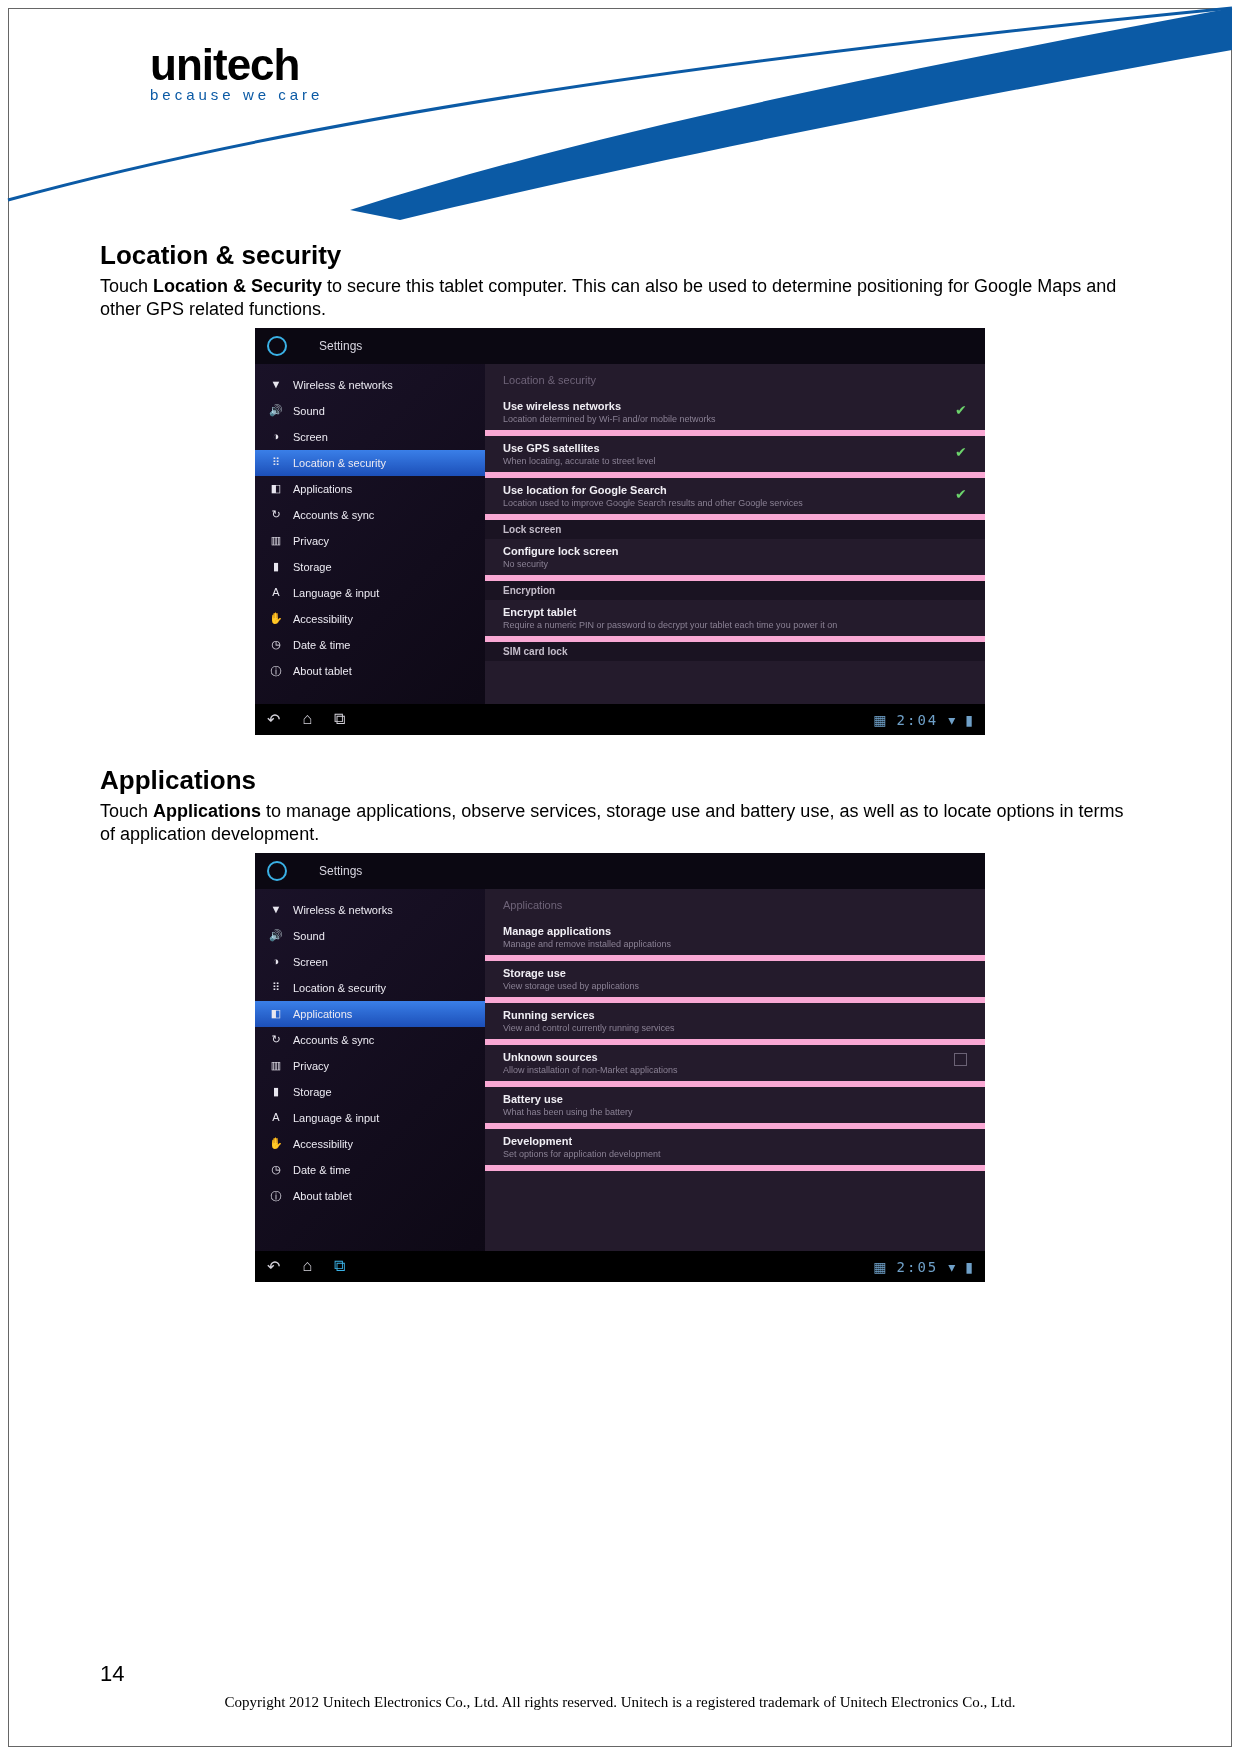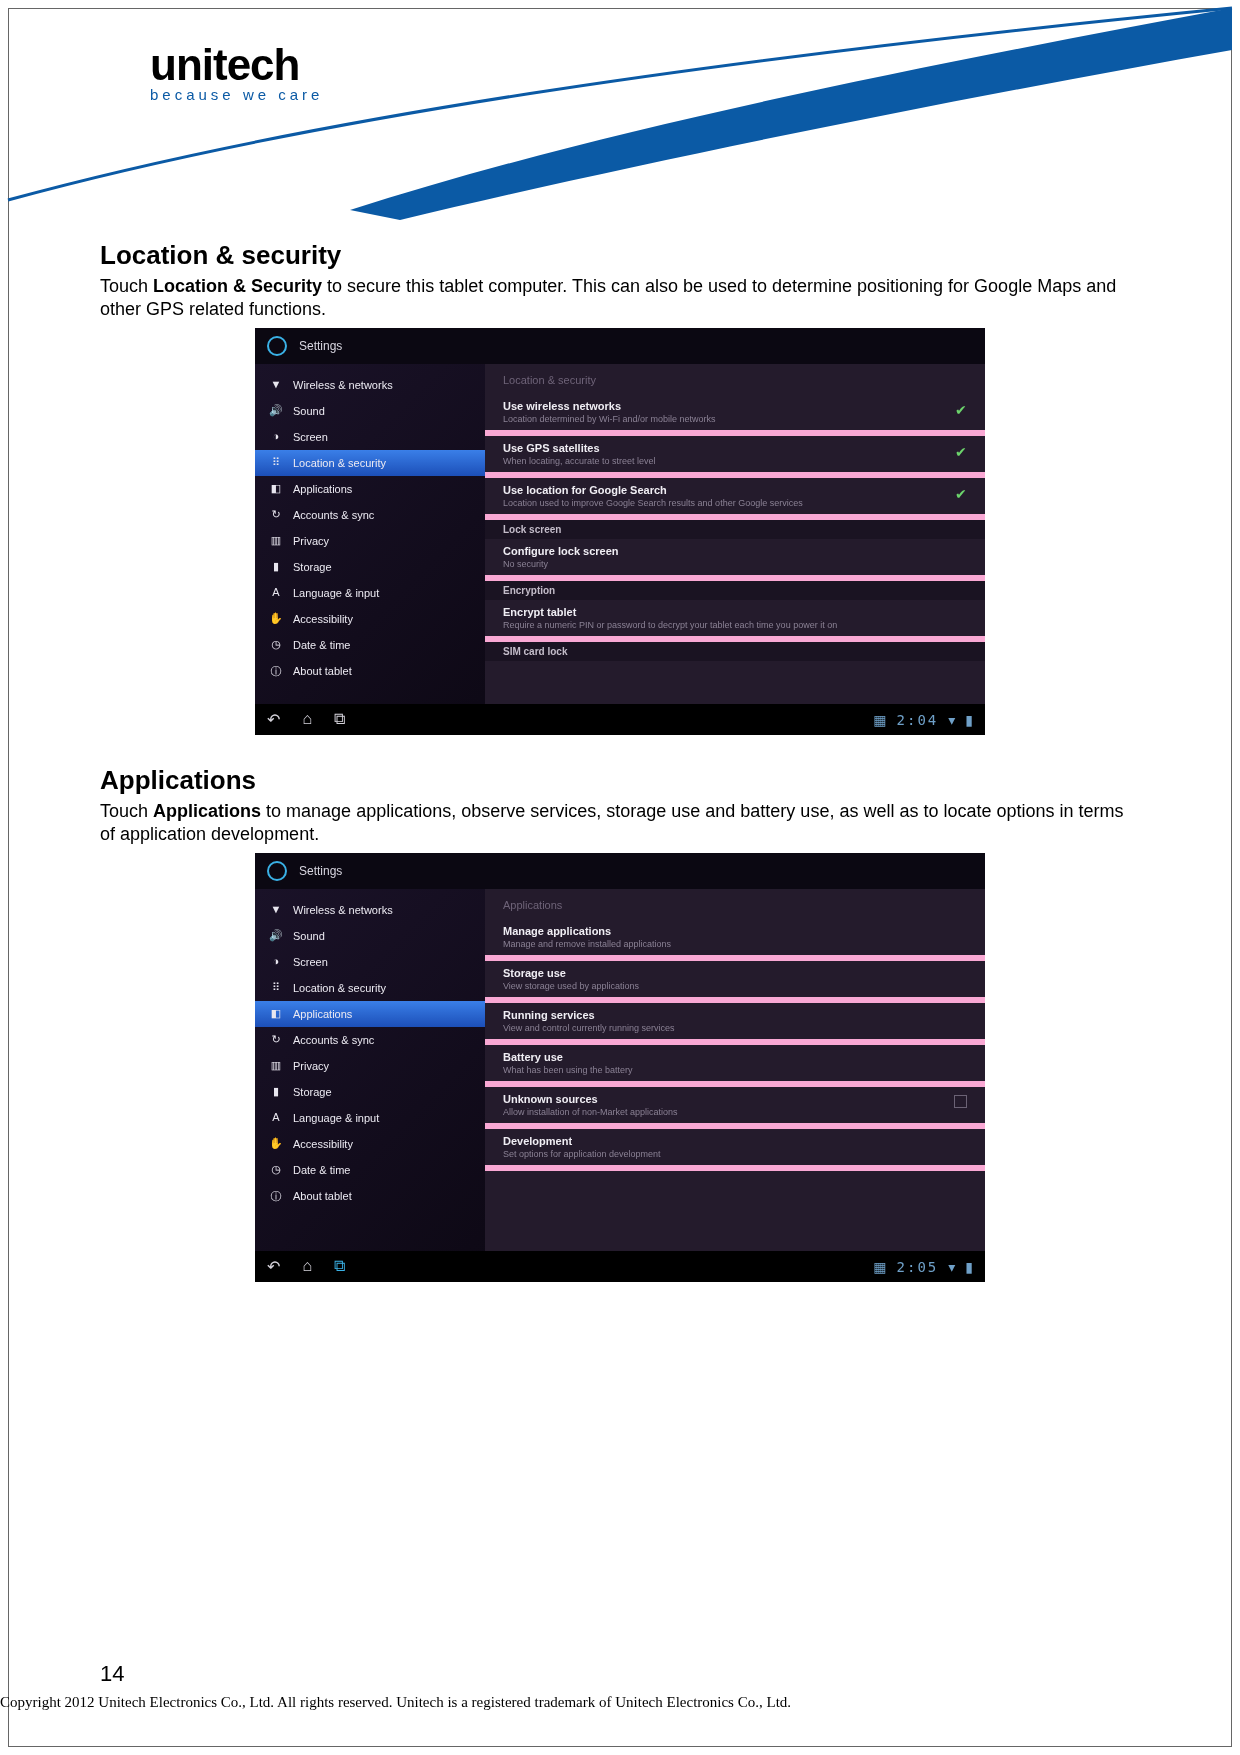--- a/index.html
+++ b/index.html
@@ -63,20 +63,21 @@
     margin: 8px auto 30px auto;
     background: #000;
     color: #d8d6e0;
     font-size: 12px;
   }
   .ss-top {
     display: flex;
     align-items: center;
     padding: 8px 12px;
     background: #0b0812;
+    gap: 20px;
   }
   .ss-top-icon {
     width: 16px; height: 16px; border-radius: 50%;
     border: 2px solid #3ab1e6;
     margin-right: 12px;
     display: inline-flex; align-items: center; justify-content: center;
   }
   .ss-body {
     display: flex;
     background: linear-gradient(135deg, #1a1228 0%, #0a0610 70%);
@@ -159,21 +160,21 @@
     position: absolute;
     bottom: 68px;
     left: 100px;
     font-size: 22px;
   }
   .copyright {
     position: absolute;
     bottom: 44px;
     left: 0;
     width: 100%;
-    text-align: left;
+    text-align: center;
     font-family: "Times New Roman", serif;
     font-size: 15px;
   }
 </style>
 </head>
 <body>
 
 <div class="page-border"></div>
 
 <svg class="header-curve" viewBox="0 0 1240 220" preserveAspectRatio="none">
@@ -380,30 +381,30 @@
             </div>
           </div>
         <div class="panel-row">
             <div class="row-text">
               <div class="r-title">Running services</div>
               <div class="r-sub">View and control currently running services</div>
             </div>
           </div>
         <div class="panel-row">
             <div class="row-text">
+              <div class="r-title">Unknown sources</div>
+              <div class="r-sub">Allow installation of non-Market applications</div>
+            </div>
+            <div class="checkbox"></div>
+          </div>
+        <div class="panel-row">
+            <div class="row-text">
               <div class="r-title">Battery use</div>
               <div class="r-sub">What has been using the battery</div>
             </div>
-          </div>
-        <div class="panel-row">
-            <div class="row-text">
-              <div class="r-title">Unknown sources</div>
-              <div class="r-sub">Allow installation of non-Market applications</div>
-            </div>
-            <div class="checkbox"></div>
           </div>
         <div class="panel-row">
             <div class="row-text">
               <div class="r-title">Development</div>
               <div class="r-sub">Set options for application development</div>
             </div>
           </div>
         <div style="height:80px"></div>
       </div>
     </div>

